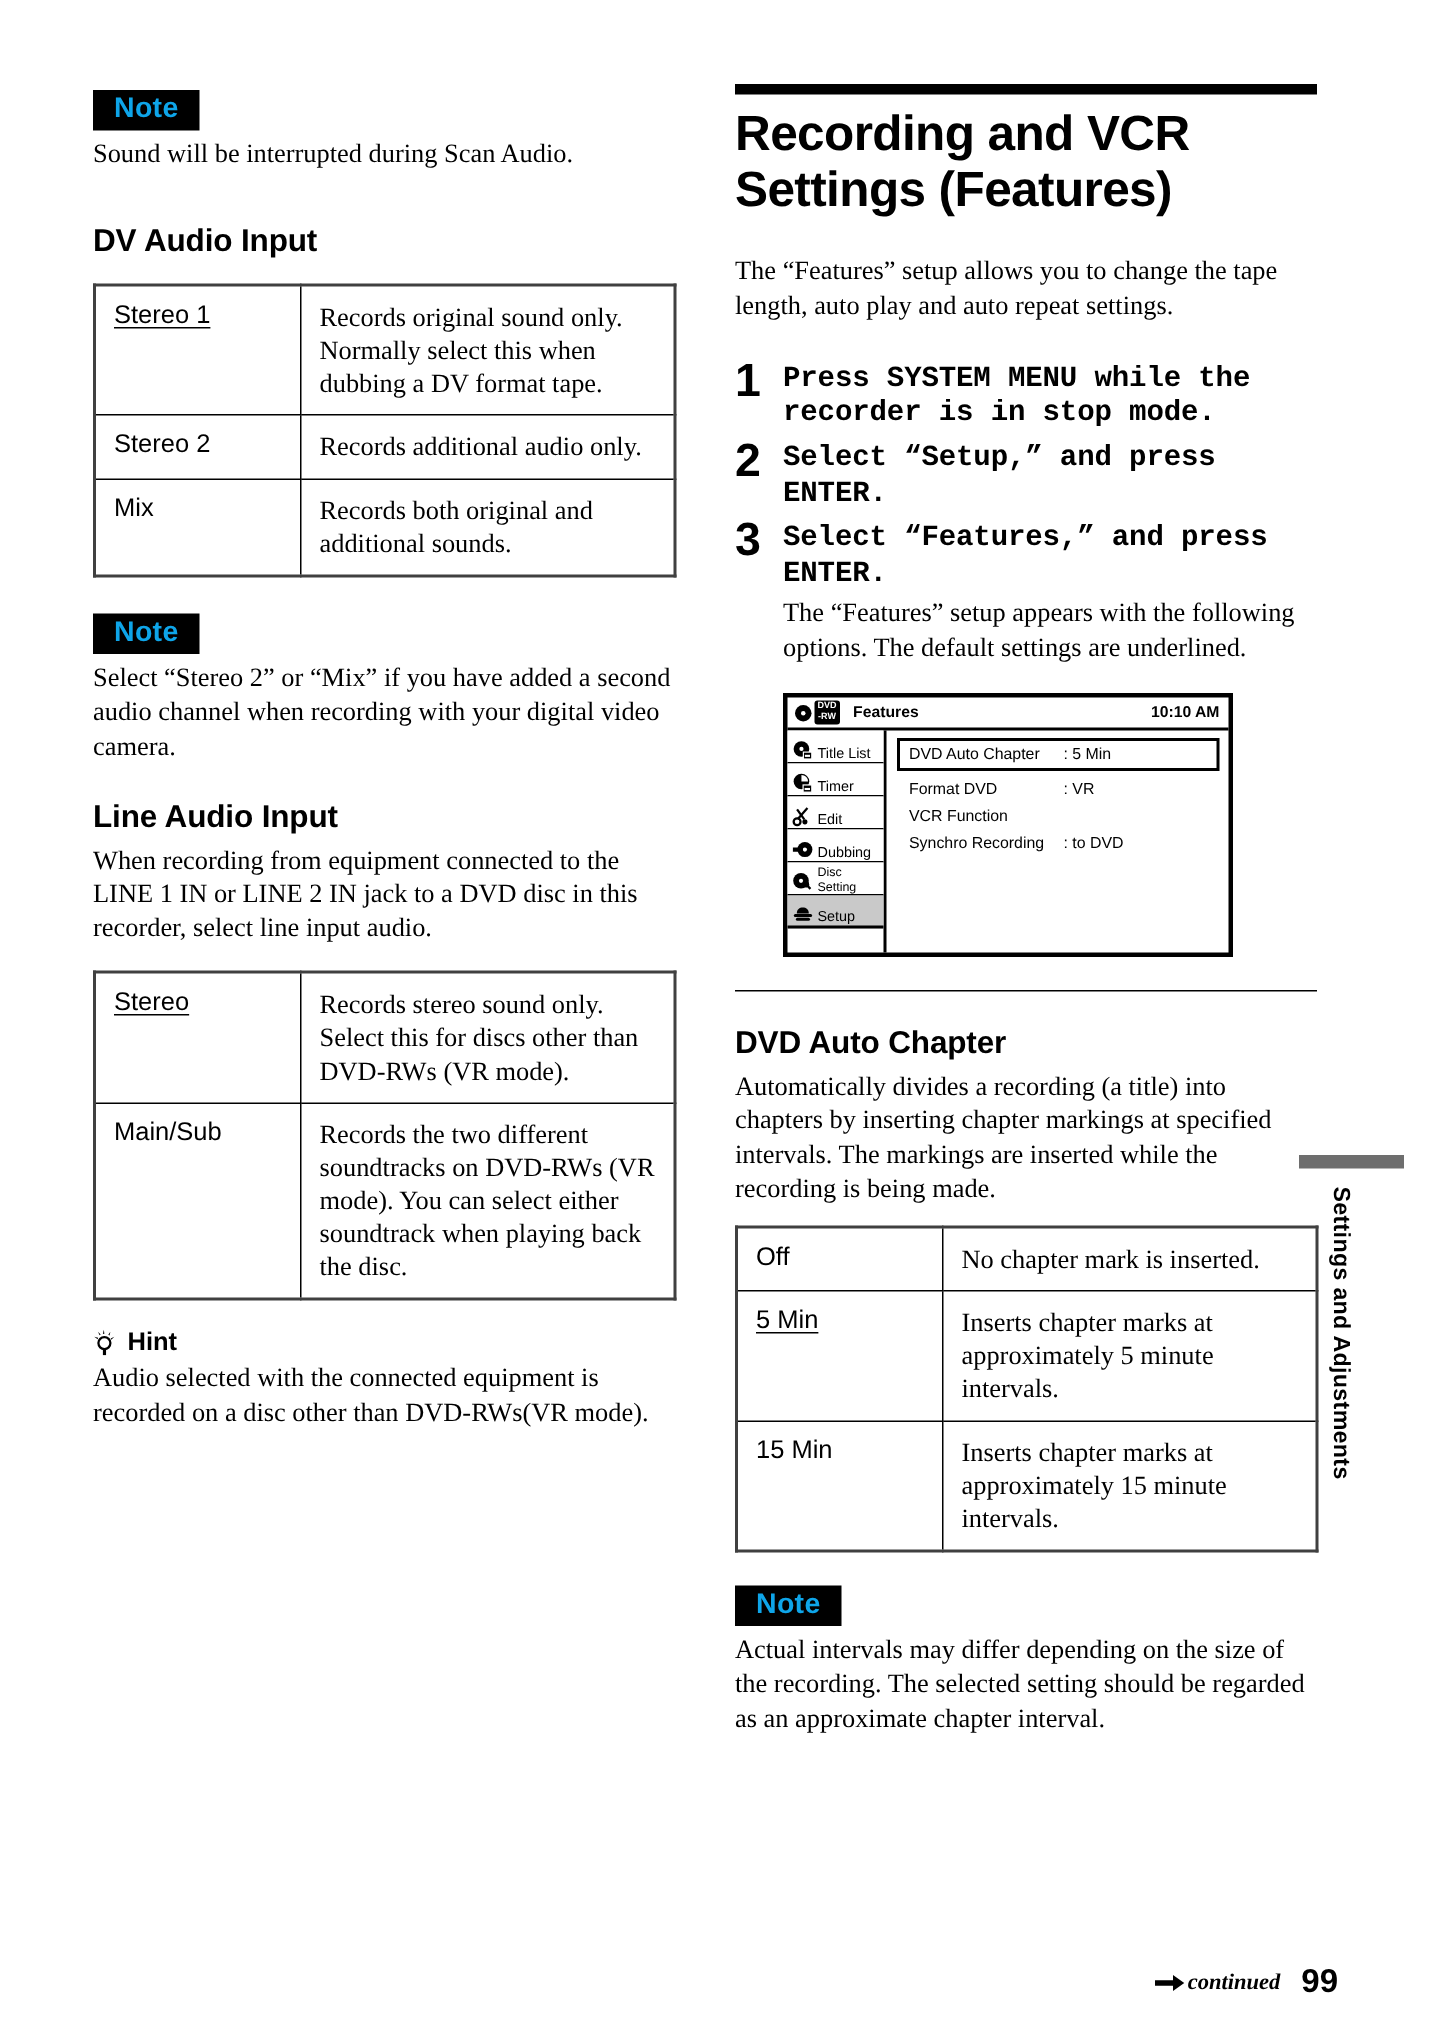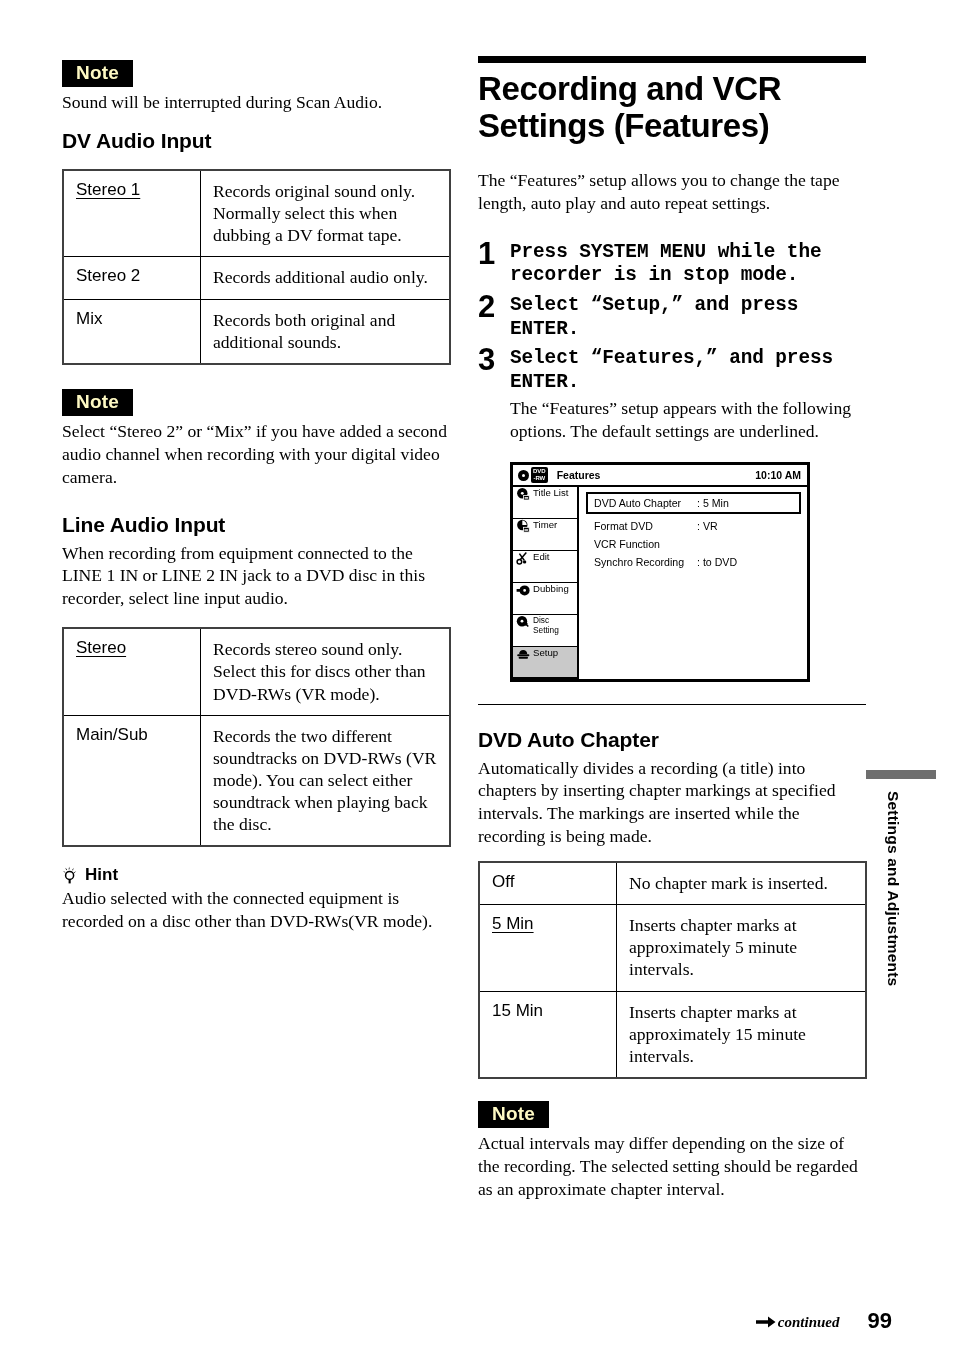--- a/index.html
+++ b/index.html
@@ -13,26 +13,26 @@
     position: relative;
     font-family: "Liberation Serif", serif;
     color: #000;
     overflow: hidden;
   }
 
   
   .page { position: absolute; inset: 0; }
 
   .col-left  { position: absolute; left: 62px;  top: 60px;  width: 392px; }
-  .col-right { position: absolute; left: 478px; top: 56px;  width: 390px; }
+  .col-right { position: absolute; left: 490px; top: 56px;  width: 390px; }
 
   .note-badge {
     display: inline-block;
     background: #000;
-    color: #fef9c3;
+    color: #0ea5e9;
     font-family: "Liberation Sans", sans-serif;
     font-weight: bold;
     font-size: 19px;
     letter-spacing: .2px;
     padding: 3px 14px 4px 14px;
     line-height: 1.05;
   }
 
   .body-text {
     font-family: "Liberation Serif", serif;
@@ -196,24 +196,24 @@
     font-weight: bold;
   }
   .osd-body { display: flex; min-height: 148px; }
   .osd-side {
     width: 66px;
     flex: 0 0 66px;
     border-right: 2px solid #000;
     box-sizing: border-box;
   }
   .osd-item {
-    height: 32px;
+    height: 22px;
     border-bottom: 1.5px solid #000;
     display: flex;
-    align-items: flex-start;
+    align-items: flex-end;
     padding-left: 3px;
     box-sizing: border-box;
     font-size: 9.6px;
     gap: 2px;
     background: #fff;
   }
   .osd-item.sel {
     background: #c9c9c9;
     border-bottom: 2px solid #000;
   }
@@ -266,21 +266,21 @@
     white-space: nowrap;
   }
 
   
   .footer {
     position: absolute;
     right: 62px;
     bottom: 20px;
     display: flex;
     align-items: baseline;
-    gap: 28px;
+    gap: 14px;
   }
   .cont {
     font-family: "Liberation Serif", serif;
     font-style: italic;
     font-weight: bold;
     font-size: 15px;
     display: flex;
     align-items: center;
     gap: 2px;
   }
@@ -295,21 +295,21 @@
 </head>
 <body>
 
 <div class="page">
 
   <div class="col-left">
 
     <div class="note-badge">Note</div>
     <p class="body-text">Sound will be interrupted during Scan Audio.</p>
 
-    <h2 class="h-sub" style="margin-top:14px;">DV Audio Input</h2>
+    <h2 class="h-sub" style="margin-top:34px;">DV Audio Input</h2>
 
     <table class="opt" style="margin-top:16px;">
       <tbody>
         <tr>
           <td class="k"><span class="u">Stereo 1</span></td>
           <td class="v">Records original sound only. Normally select this when dubbing a DV format tape.</td>
         </tr>
         <tr>
           <td class="k"><span>Stereo 2</span></td>
           <td class="v">Records additional audio only.</td>

